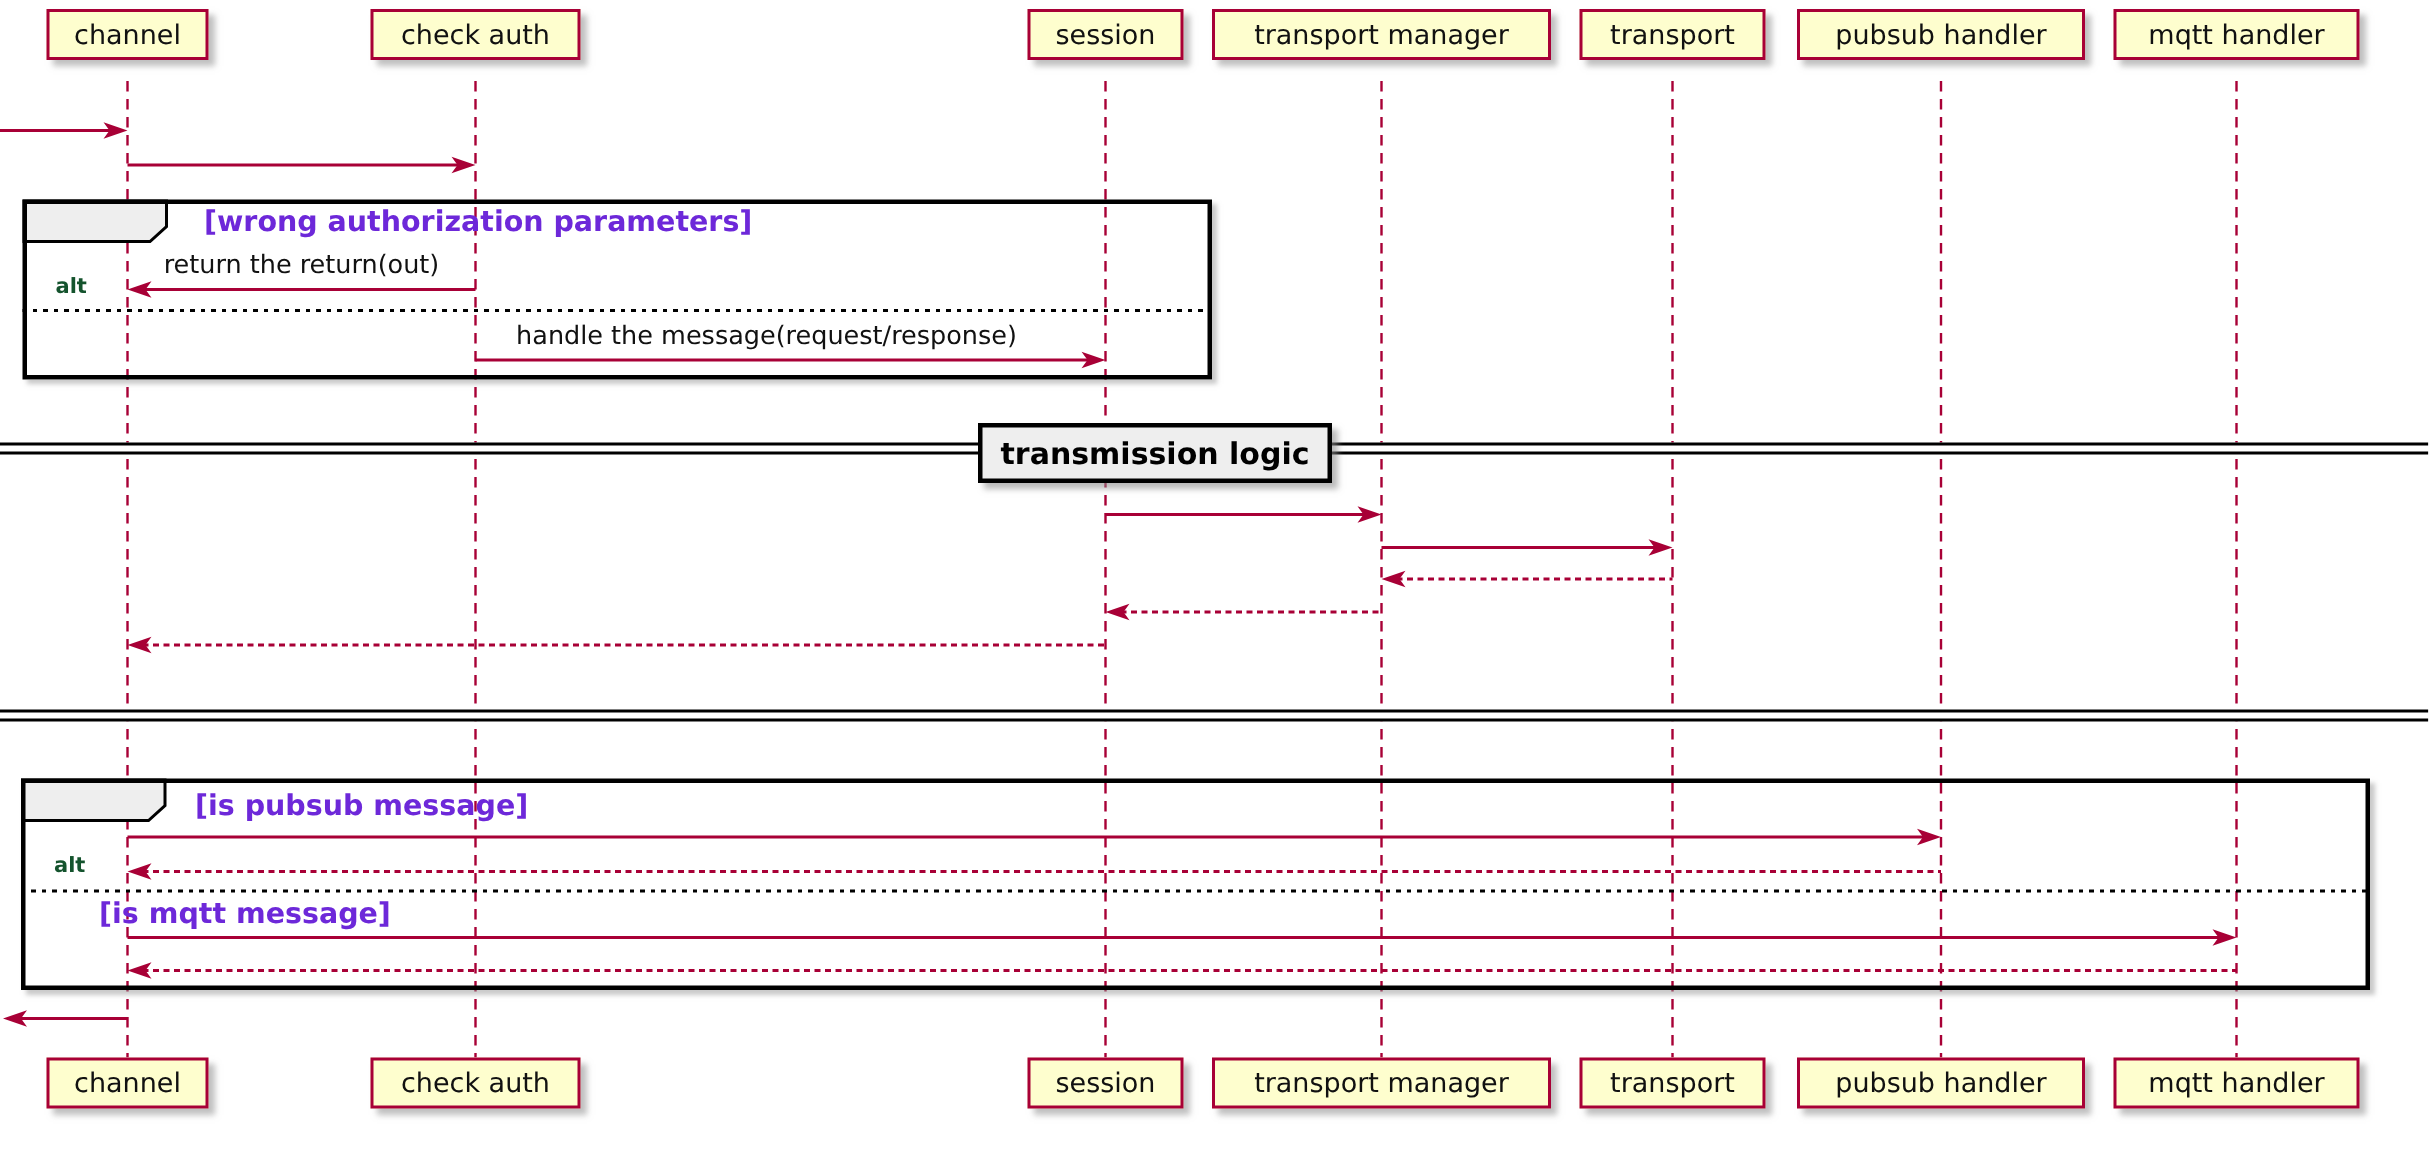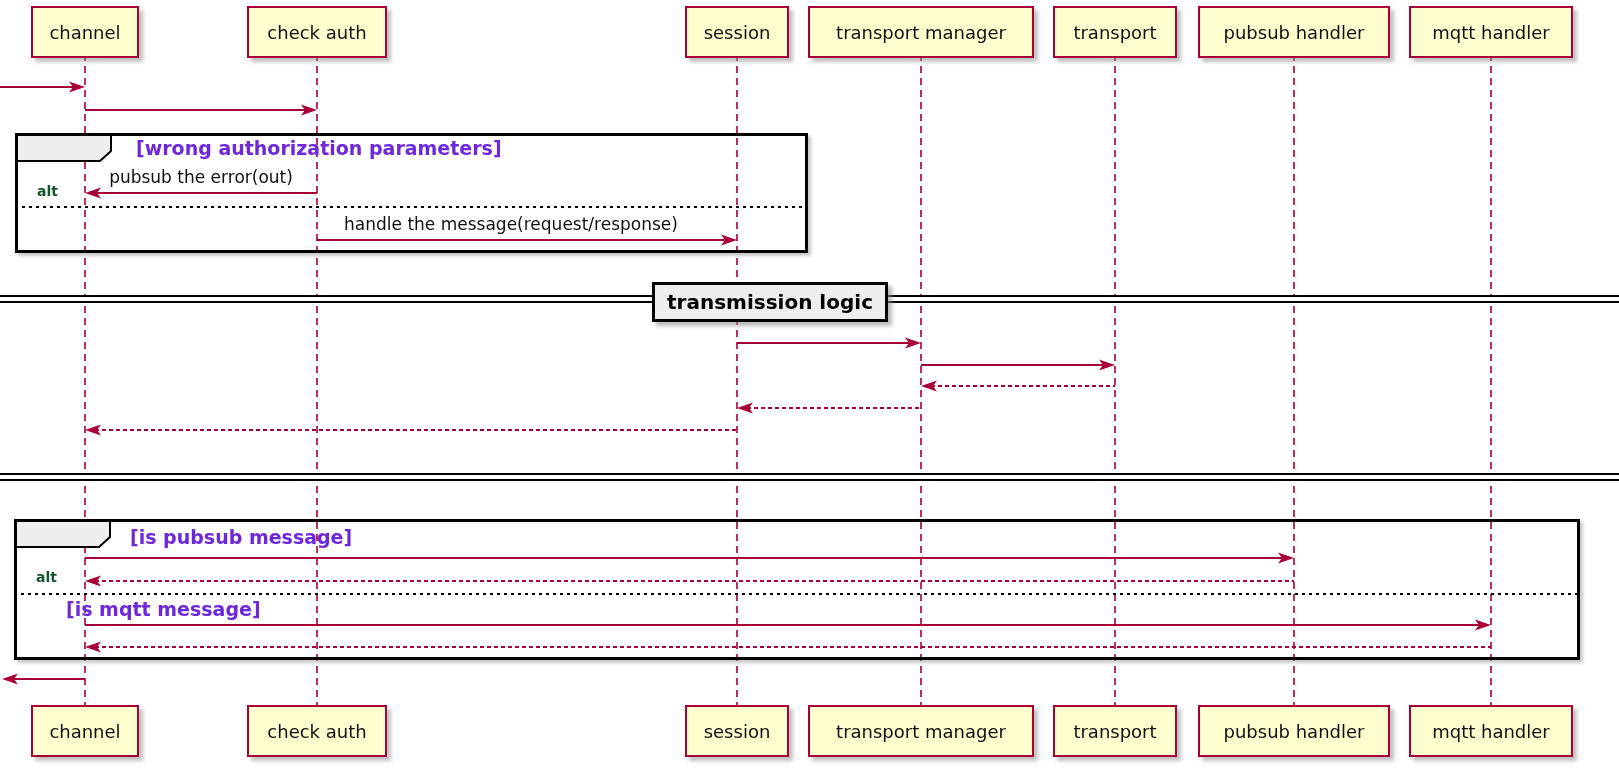--- a/index.html
+++ b/index.html
@@ -13,21 +13,21 @@
     color: #111111;
     overflow: hidden;
   }
   #overlay {
     position: absolute;
     left: 0; top: 0;
     width: 1619px; height: 774px;
   }
   .participant {
     position: absolute;
-    height: 52px;
+    height: 34px;
     background: #FEFECE;
     border: 2px solid #A80036;
     box-shadow: 4px 4px 4px rgba(140,140,140,0.55);
     display: flex;
     align-items: center;
     justify-content: center;
     font-size: 18px;
     color: #111111;
     white-space: nowrap;
   }
@@ -168,21 +168,21 @@
 
     <polygon points="16,134 111,134 111,151 100,161 16,161" fill="#EEEEEE" stroke="#000000" stroke-width="2"></polygon>
     <polygon points="15,520 110,520 110,537 99,547 15,547" fill="#EEEEEE" stroke="#000000" stroke-width="2"></polygon>
   </svg>
 
   <div class="frame" style="left:15px; top:133px; width:793px; height:120px;"></div>
   <div class="operator" style="left:37px; top:139px;">alt</div>
   <div class="condition" style="left:136px; top:137px;">[wrong authorization parameters]</div>
   <div class="else-line" style="left:15px; top:206px; width:793px;"></div>
 
-  <div class="msg-label" style="left:85px; top:167px; width:232px;">pubsub the error(out)</div>
+  <div class="msg-label" style="left:85px; top:167px; width:232px;">return the return(out)</div>
   <div class="msg-label" style="left:301px; top:214px; width:420px;">handle the message(request/response)</div>
 
   <div class="divider-line" style="top:295px;"></div>
   <div class="divider-label" style="left:770px; top:282px;">transmission logic</div>
 
   <div class="divider-line" style="top:473px;"></div>
 
   <div class="frame" style="left:14px; top:519px; width:1566px; height:141px;"></div>
   <div class="operator" style="left:36px; top:525px;">alt</div>
   <div class="condition" style="left:130px; top:526px;">[is pubsub message]</div>

